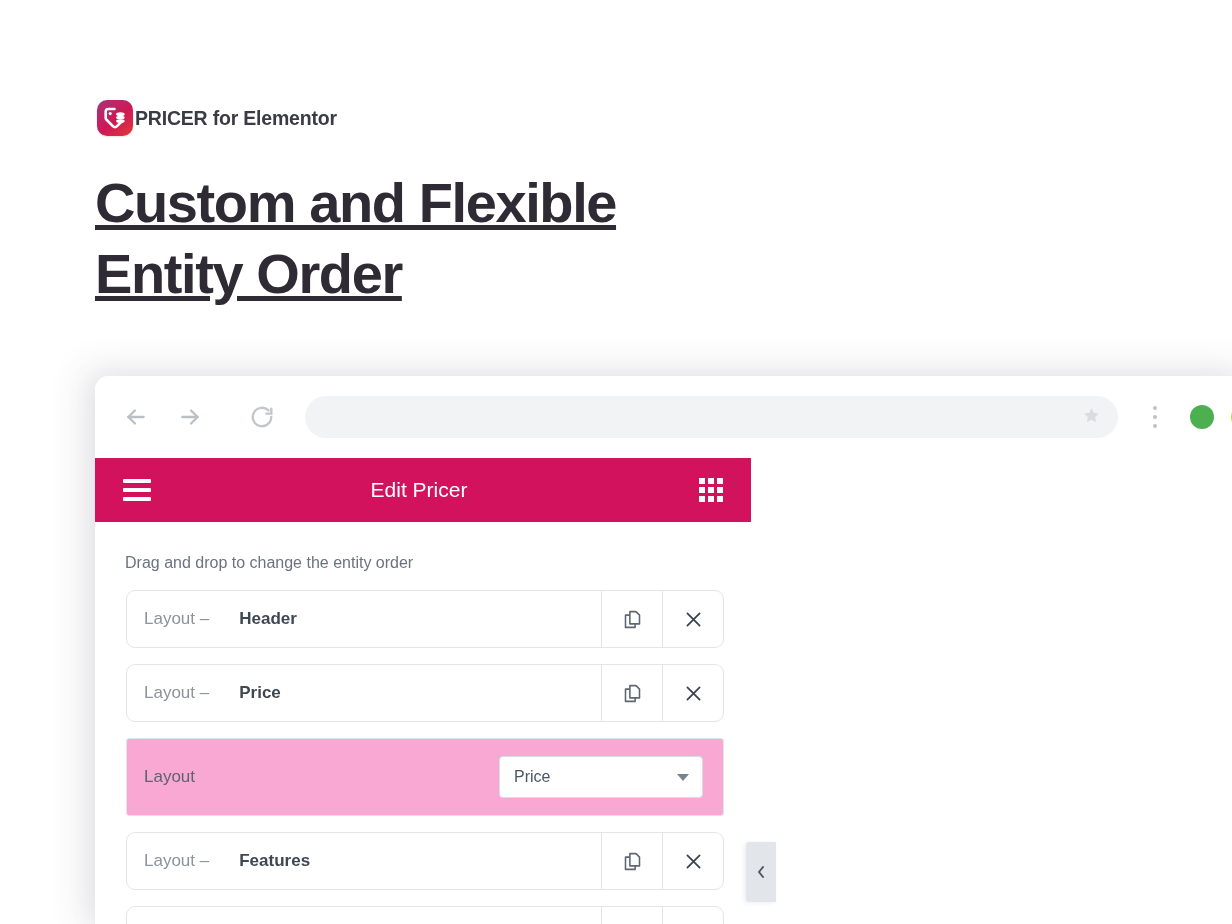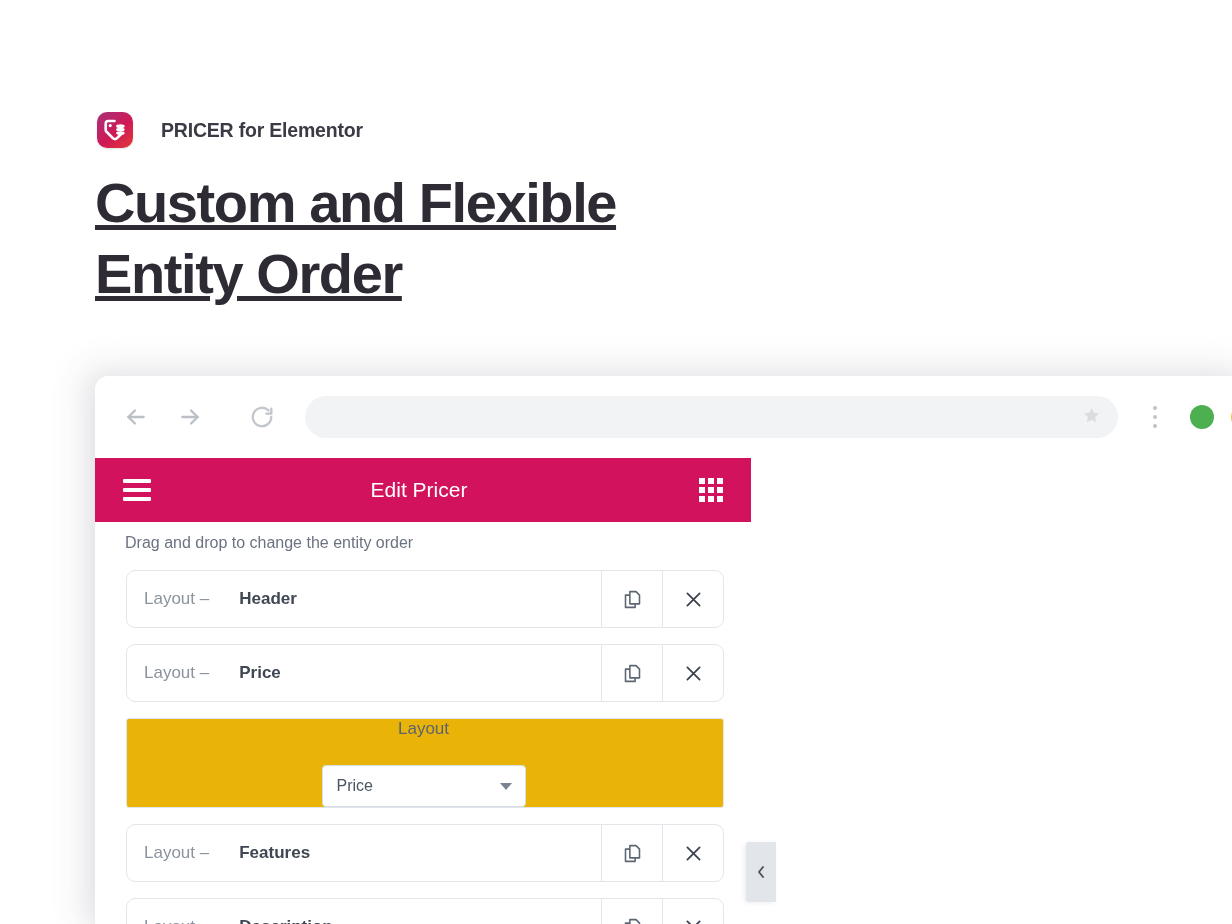--- a/index.html
+++ b/index.html
@@ -11,22 +11,22 @@
   }
   .page {
     position: relative;
     width: 1232px; height: 924px;
     background: #ffffff;
     overflow: hidden;
   }
 
   
   .brand {
-    position: absolute; left: 97px; top: 112px;
-    display: flex; align-items: center; gap: 28px;
+    position: absolute; left: 97px; top: 100px;
+    display: flex; align-items: center; gap: 2px;
   }
   .brand-logo {
     width: 36px; height: 36px; border-radius: 10px;
     background: linear-gradient(140deg, #a8337a 0%, #cf1955 55%, #e23a3a 100%);
     position: relative; flex: none;
     box-shadow: 0 1px 2px rgba(0,0,0,.12);
   }
   .brand-logo svg { position: absolute; left: 0; top: 0; }
   .brand-name {
     font-size: 19.5px; font-weight: bold; color: #3b3b45;
@@ -89,21 +89,21 @@
   }
   .grid-icon i { display: block; background: #fff; }
 
   
   .panel {
     position: absolute; left: 0; top: 146px;
     width: 656px; height: 414px;
     background: #fff; overflow: hidden;
   }
   .hint {
-    margin: 12px 0 0 30px; font-size: 16px; color: #6b7280;
+    margin: 32px 0 0 30px; font-size: 16px; color: #6b7280;
   }
   .rows { margin-top: 18px; }
   .row {
     position: relative; margin: 0 27px 16px 31px;
     height: 58px; border: 1px solid #e2e6eb; border-radius: 9px;
     display: flex; align-items: stretch; background: #fff;
   }
   .row-label {
     flex: 1; display: flex; align-items: center;
     padding-left: 17px; font-size: 17px; color: #8b939e;
@@ -112,23 +112,23 @@
   .row-label b { color: #3f4753; font-weight: bold; margin-left: 24px; }
   .row-btn {
     width: 61px; border-left: 1px solid #e2e6eb;
     display: flex; align-items: center; justify-content: center;
     cursor: pointer;
   }
 
   
   .subrow {
     position: relative; margin: 0 27px 16px 31px;
-    height: 90px; border: 1px solid #e2e6eb; border-radius: 3px;
-    display: flex; align-items: center; background: #eab308;
-    padding: 0 20px 0 17px; justify-content: space-between; flex-direction: column;
+    height: 78px; border: 1px solid #e2e6eb; border-radius: 3px;
+    display: flex; align-items: center; background: #f9a8d4;
+    padding: 0 20px 0 17px; justify-content: space-between;
   }
   .subrow-label { font-size: 17px; color: #5c6470; }
   .select {
     width: 204px; height: 42px; border: 1px solid #d8dde3; border-radius: 4px;
     display: flex; align-items: center; justify-content: space-between;
     padding: 0 13px 0 14px; font-size: 16px; color: #4b5563; cursor: pointer;
     background: #fff;
   }
   .caret { width: 0; height: 0; border-left: 6px solid transparent; border-right: 6px solid transparent; border-top: 7px solid #7b838e; }
 

